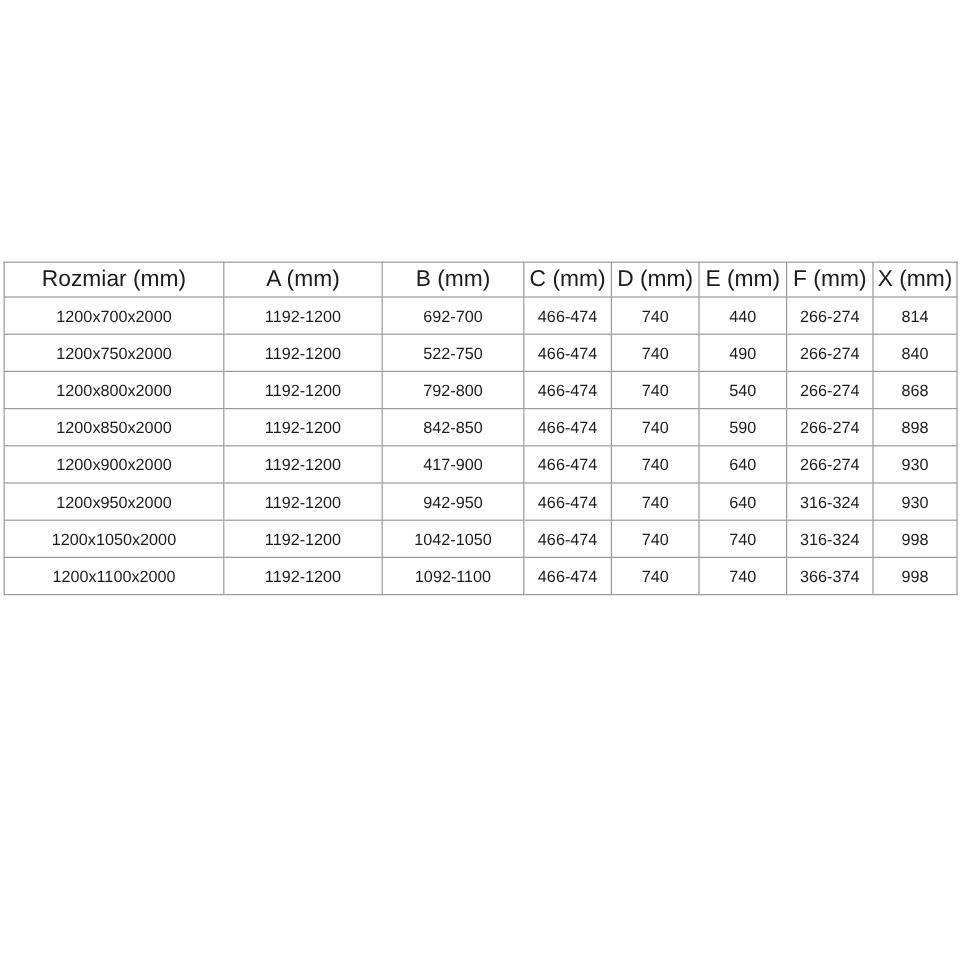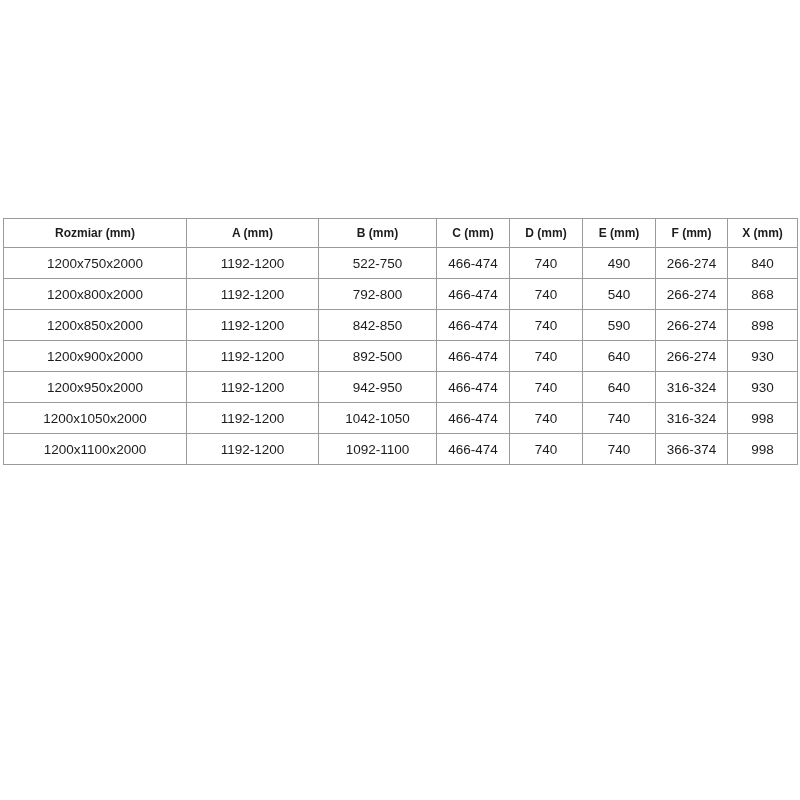--- a/index.html
+++ b/index.html
@@ -28,22 +28,22 @@
     border: 1px solid #9b9b9b;
     text-align: center;
     vertical-align: middle;
     padding: 0;
     color: #1c1c1c;
     overflow: hidden;
     white-space: nowrap;
   }
   .dim-table thead th {
     height: 28px;
-    font-size: 12px;
-    font-weight: bold;
+    font-size: 19px;
+    font-weight: normal;
   }
   .dim-table tbody td {
     height: 30px;
     font-size: 13.5px;
     font-weight: normal;
   }
   col.c0 { width: 183px; }
   col.c1 { width: 132px; }
   col.c2 { width: 118px; }
   col.c3 { width: 73px; }
@@ -74,20 +74,30 @@
         <th>B (mm)</th>
         <th>C (mm)</th>
         <th>D (mm)</th>
         <th>E (mm)</th>
         <th>F (mm)</th>
         <th>X (mm)</th>
       </tr>
     </thead>
     <tbody>
         <tr>
+      <td>1200x700x2000</td>
+      <td>1192-1200</td>
+      <td>692-700</td>
+      <td>466-474</td>
+      <td>740</td>
+      <td>440</td>
+      <td>266-274</td>
+      <td>814</td>
+    </tr>
+        <tr>
       <td>1200x750x2000</td>
       <td>1192-1200</td>
       <td>522-750</td>
       <td>466-474</td>
       <td>740</td>
       <td>490</td>
       <td>266-274</td>
       <td>840</td>
     </tr>
         <tr>
@@ -106,21 +116,21 @@
       <td>842-850</td>
       <td>466-474</td>
       <td>740</td>
       <td>590</td>
       <td>266-274</td>
       <td>898</td>
     </tr>
         <tr>
       <td>1200x900x2000</td>
       <td>1192-1200</td>
-      <td>892-500</td>
+      <td>417-900</td>
       <td>466-474</td>
       <td>740</td>
       <td>640</td>
       <td>266-274</td>
       <td>930</td>
     </tr>
         <tr>
       <td>1200x950x2000</td>
       <td>1192-1200</td>
       <td>942-950</td>

